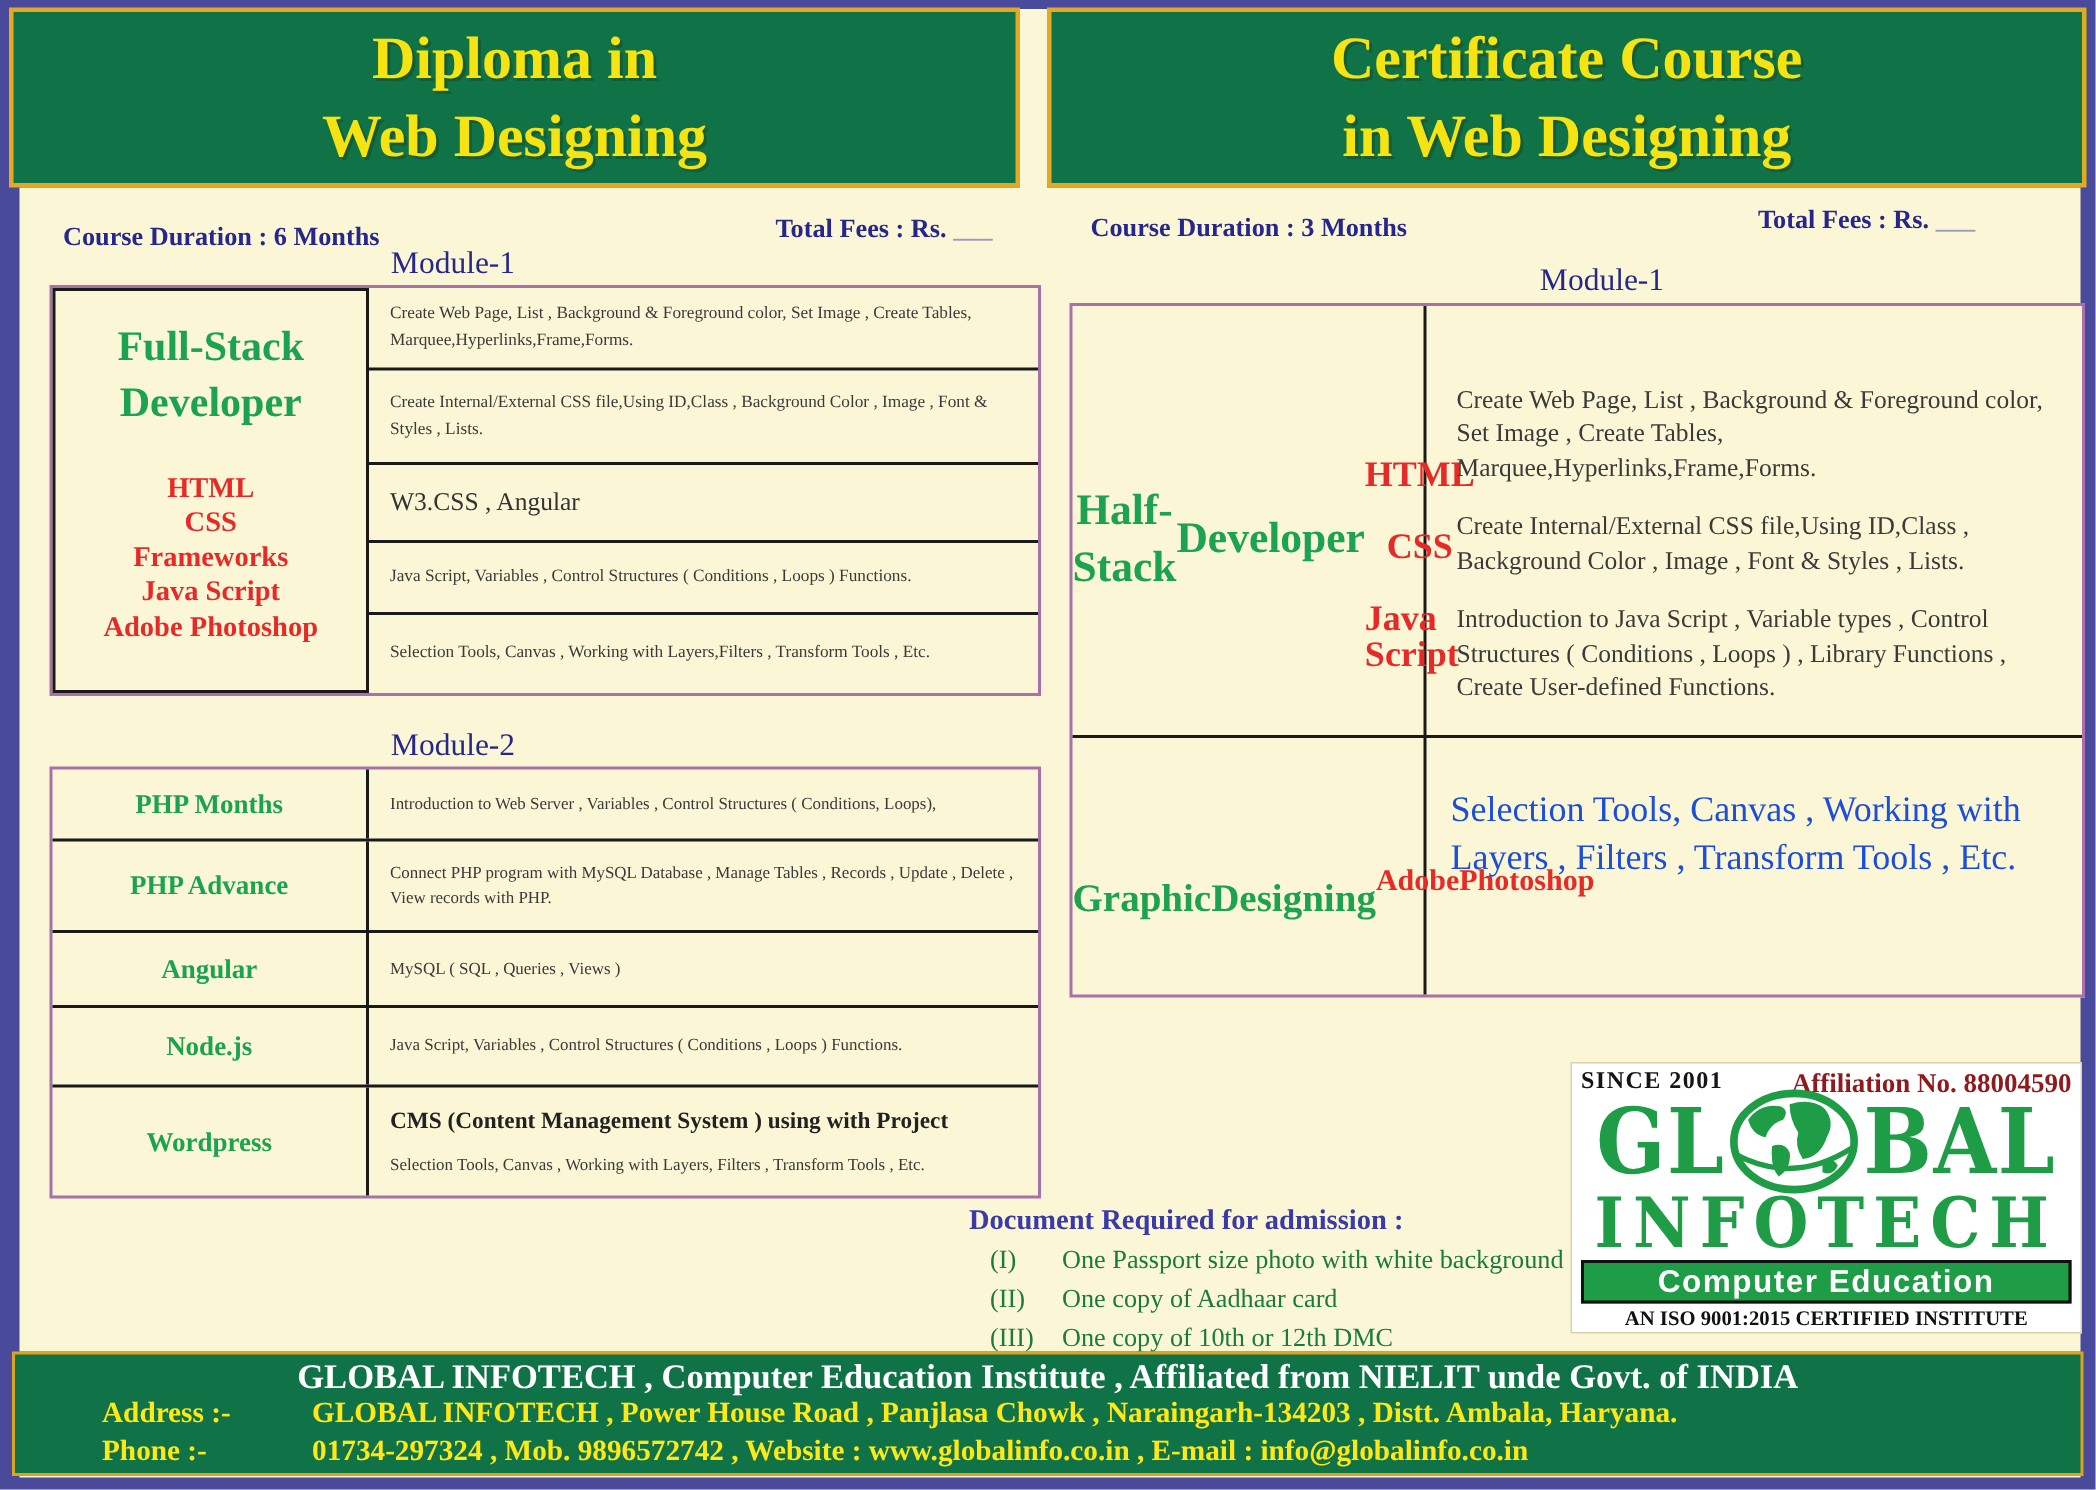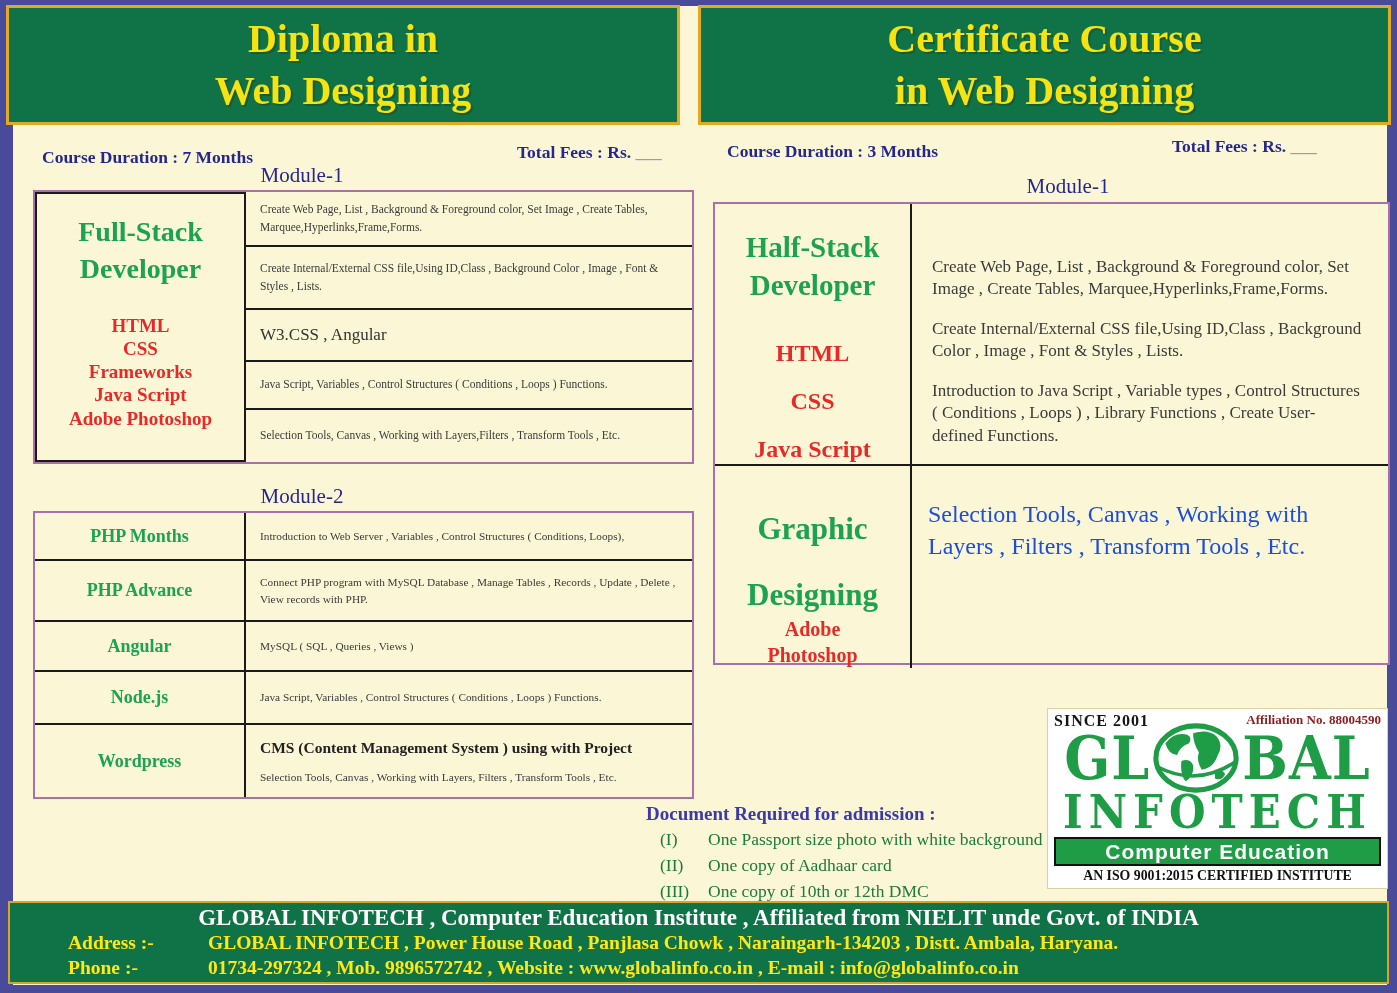--- a/index.html
+++ b/index.html
@@ -66,47 +66,47 @@
   .t2text {
     flex:1; display:flex; flex-direction:column; justify-content:center;
     padding:5px 10px 5px 14px; color:#3a3a3a; font-size:11.3px; line-height:1.5;
   }
   .cms-heading { font-size:15.5px; font-weight:bold; color:#222; margin-bottom:9px; }
 
   
   .tbl3 { left:713px; top:202px; width:677px; height:463px; display:flex; flex-direction:column; }
   .t3r1 { height:288px; display:flex; border-bottom:2.5px solid #1a1a1a; }
   .t3r2 { flex:1; display:flex; }
-  .t3left { width:197px; flex:none; border-right:2.5px solid #1a1a1a; display:flex; flex-direction:column; align-items:center; }
+  .t3left { width:236px; flex:none; border-right:2.5px solid #1a1a1a; display:flex; flex-direction:row; align-items:center; }
   .t3r1 .t3left { padding-top:24px; }
   .hs-title { color:#1CA351; font-size:29px; font-weight:bold; line-height:1.32; text-align:center; }
   .t3skills { margin-top:36px; display:flex; flex-direction:column; align-items:center; gap:24px; }
   .t3skill { color:#E52A28; font-weight:bold; font-size:24px; line-height:1; }
   .t3r1-right { flex:1; padding:52px 24px 0 20px; }
   .t3p { color:#3a3a3a; font-size:17px; line-height:1.32; margin-bottom:17px; }
   .t3r2 .t3left { padding-top:18px; }
-  .gd-title { color:#1CA351; font-size:31px; font-weight:bold; line-height:1.35; text-align:center;margin-top:24px; }
+  .gd-title { color:#1CA351; font-size:26px; font-weight:bold; line-height:1.35; text-align:center;margin-top:24px; }
   .gd-sub { color:#E52A28; font-size:20px; font-weight:bold; line-height:1.3; text-align:center; }
   .t3r2-right { flex:1; padding:32px 20px 0 16px; color:#1d4ed8; font-size:24px; line-height:1.35; }
 
   
   .docs { position:absolute; left:646px; top:803px; width:410px; }
   .docs-heading { color:#3A3AA8; font-weight:bold; font-size:19px; }
   .doc-item { display:flex; color:#1B7B3C; font-size:17.5px; line-height:1.3; margin-top:3px; padding-left:14px; }
   .doc-num { width:48px; flex:none; }
 
   
   .logo {
     position:absolute; left:1047px; top:708px; width:341px; height:181px;
     background:#fff; border:1px solid #d9d2a8; padding:3px 6px 2px;
     display:flex; flex-direction:column;
   }
   .logo-top { display:flex; justify-content:space-between; align-items:flex-start; }
   .logo-since { font-size:16px; font-weight:bold; color:#151515; letter-spacing:1px; }
-  .logo-affil { font-size:13px; font-weight:bold; color:#8F1A1D; }
+  .logo-affil { font-size:18px; font-weight:bold; color:#8F1A1D; }
   .logo-name { display:flex; justify-content:center; align-items:center; height:68px; margin-top:-6px; }
   .logo-gl, .logo-bal {
     font-family:"DejaVu Serif",serif; font-weight:bold; font-size:54px;
     color:#1E9C46; letter-spacing:1px; transform:scaleY(1.12); line-height:1;
   }
   .logo-globe { width:90px; height:70px; margin:0 1px; flex:none; }
   .logo-infotech {
     font-family:"DejaVu Serif",serif; text-align:center; font-weight:bold; font-size:42px;
     color:#1E9C46; letter-spacing:6px; line-height:0.95; transform:scaleY(1.1); margin-top:1px;
   }
@@ -134,21 +134,21 @@
 
 <div class="hdr hdr-left">
   <div class="line">Diploma in</div>
   <div class="line">Web Designing</div>
 </div>
 <div class="hdr hdr-right">
   <div class="line">Certificate Course</div>
   <div class="line">in Web Designing</div>
 </div>
 
-<div class="small-label" style="left:42px; top:147px;">Course Duration : 7 Months</div>
+<div class="small-label" style="left:42px; top:147px;">Course Duration : 6 Months</div>
 <div class="small-label fees" style="left:517px; top:142px;">
   <span>Total Fees : Rs.</span>
   <span class="blank">___</span>
 </div>
 <div class="module-title" style="left:162px; top:163px;">Module-1</div>
 
 <div class="tbl tbl1">
   <div class="tbl1-left">
     <div class="fs-title">Full-Stack</div>
     <div class="fs-title">Developer</div>

